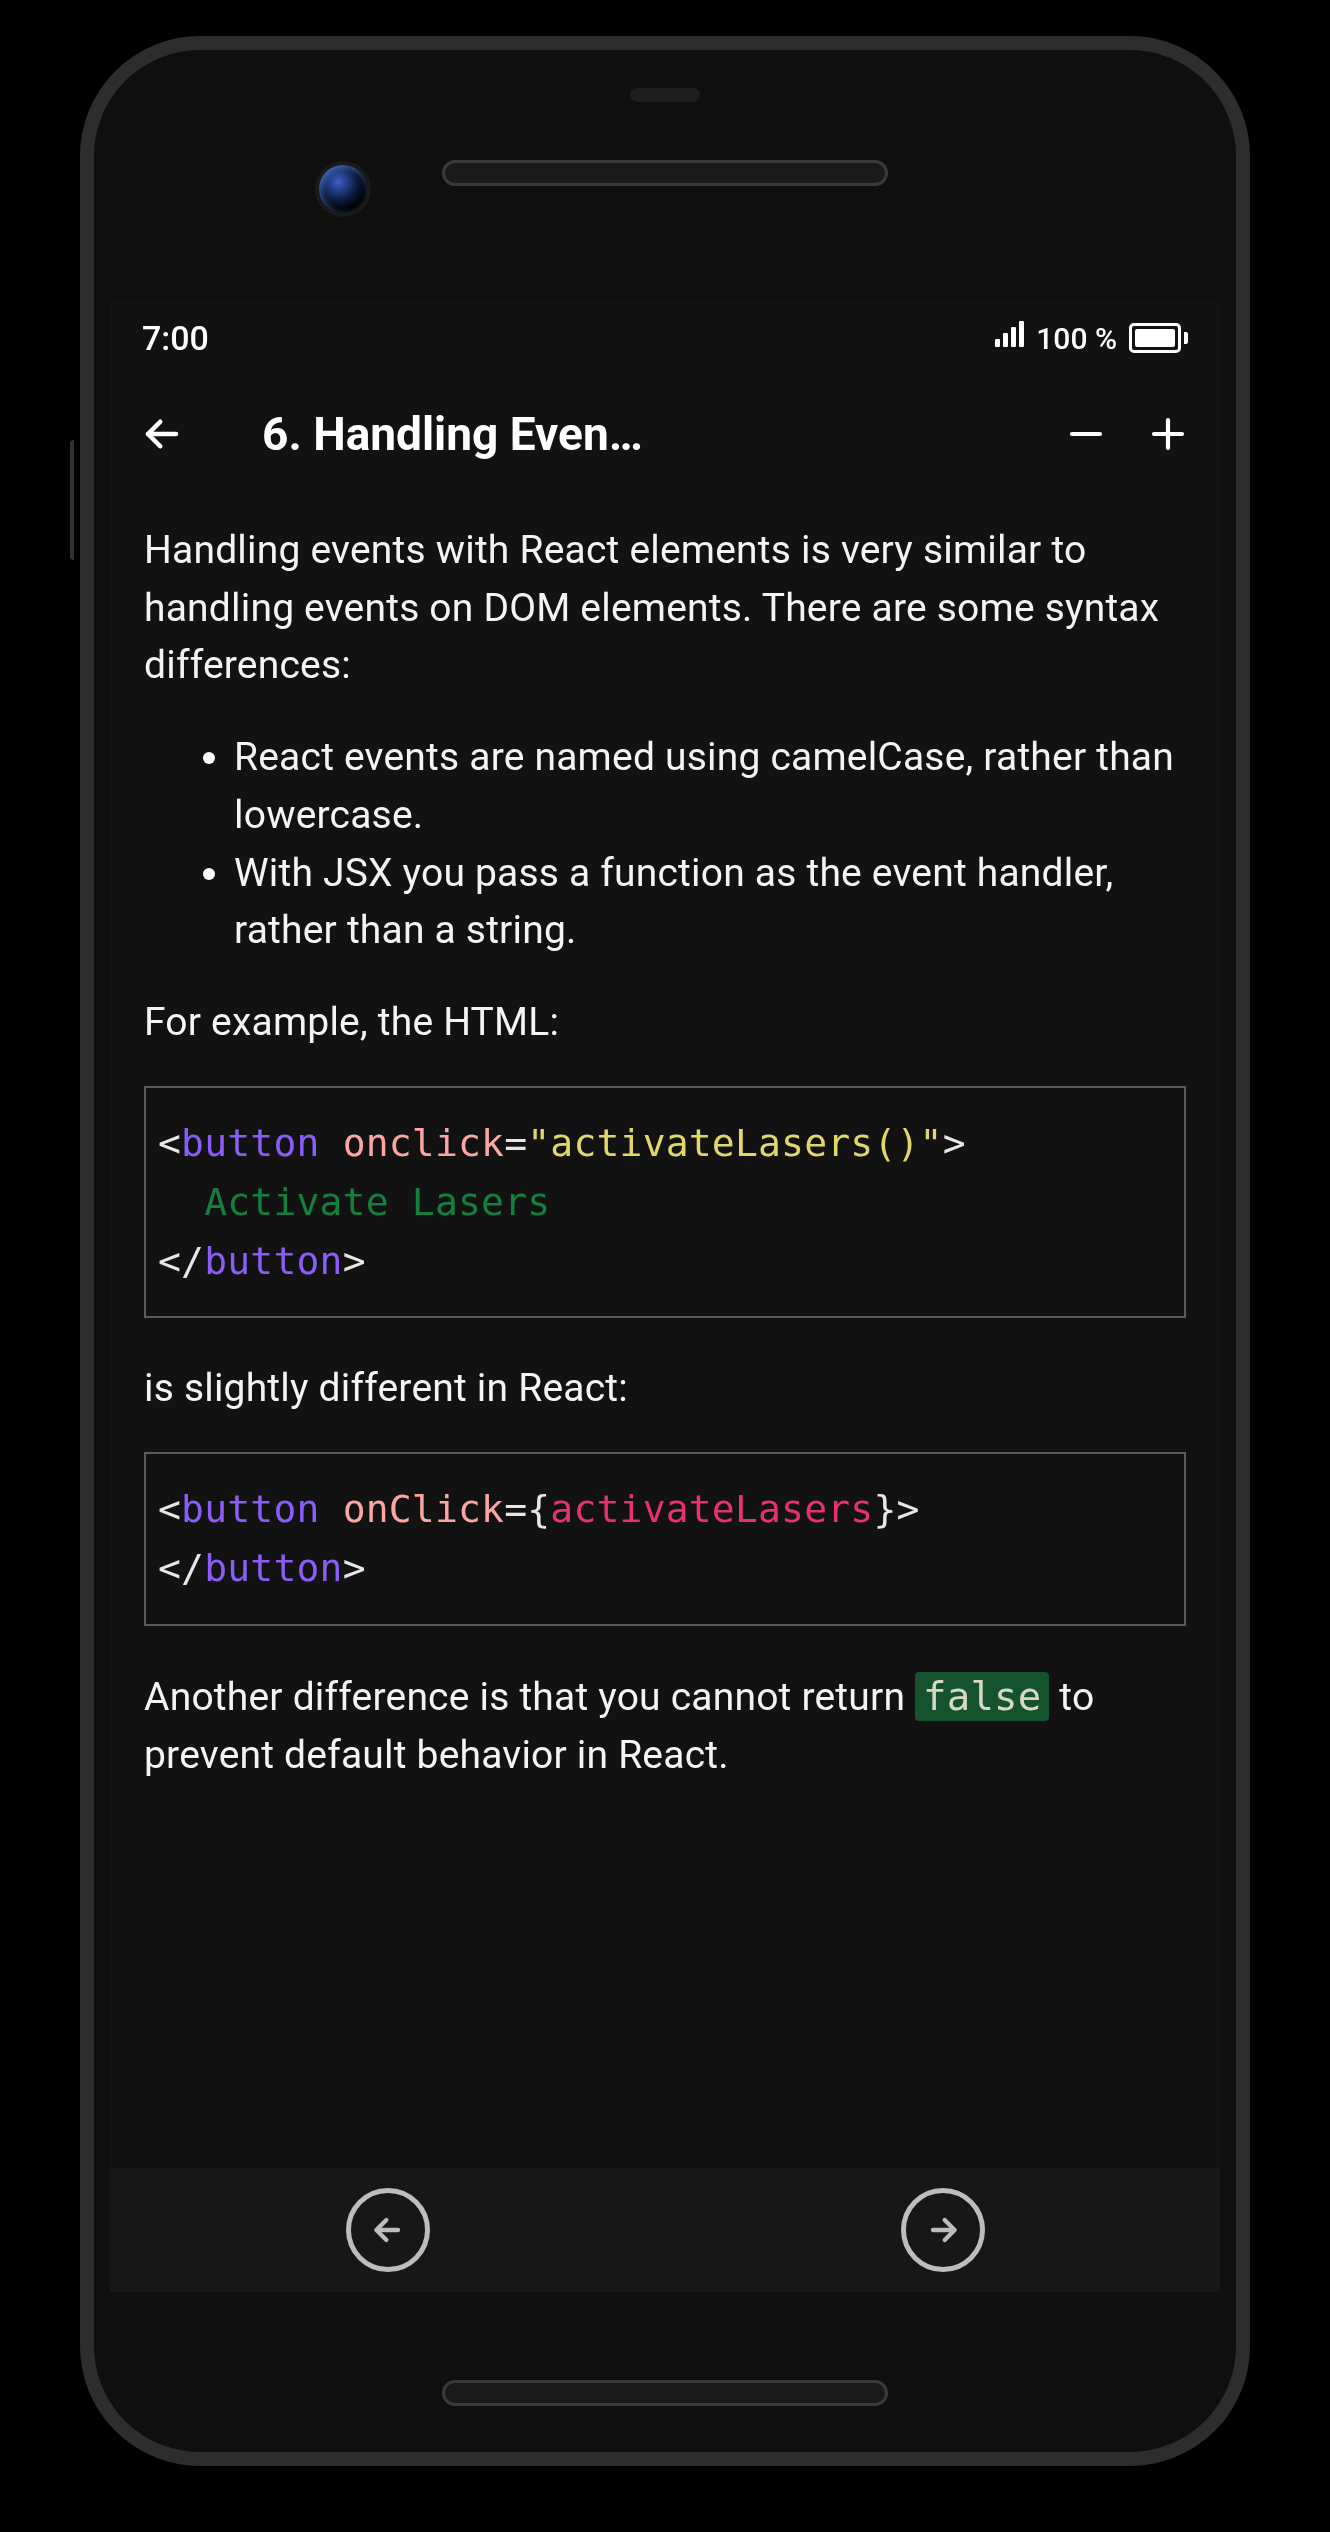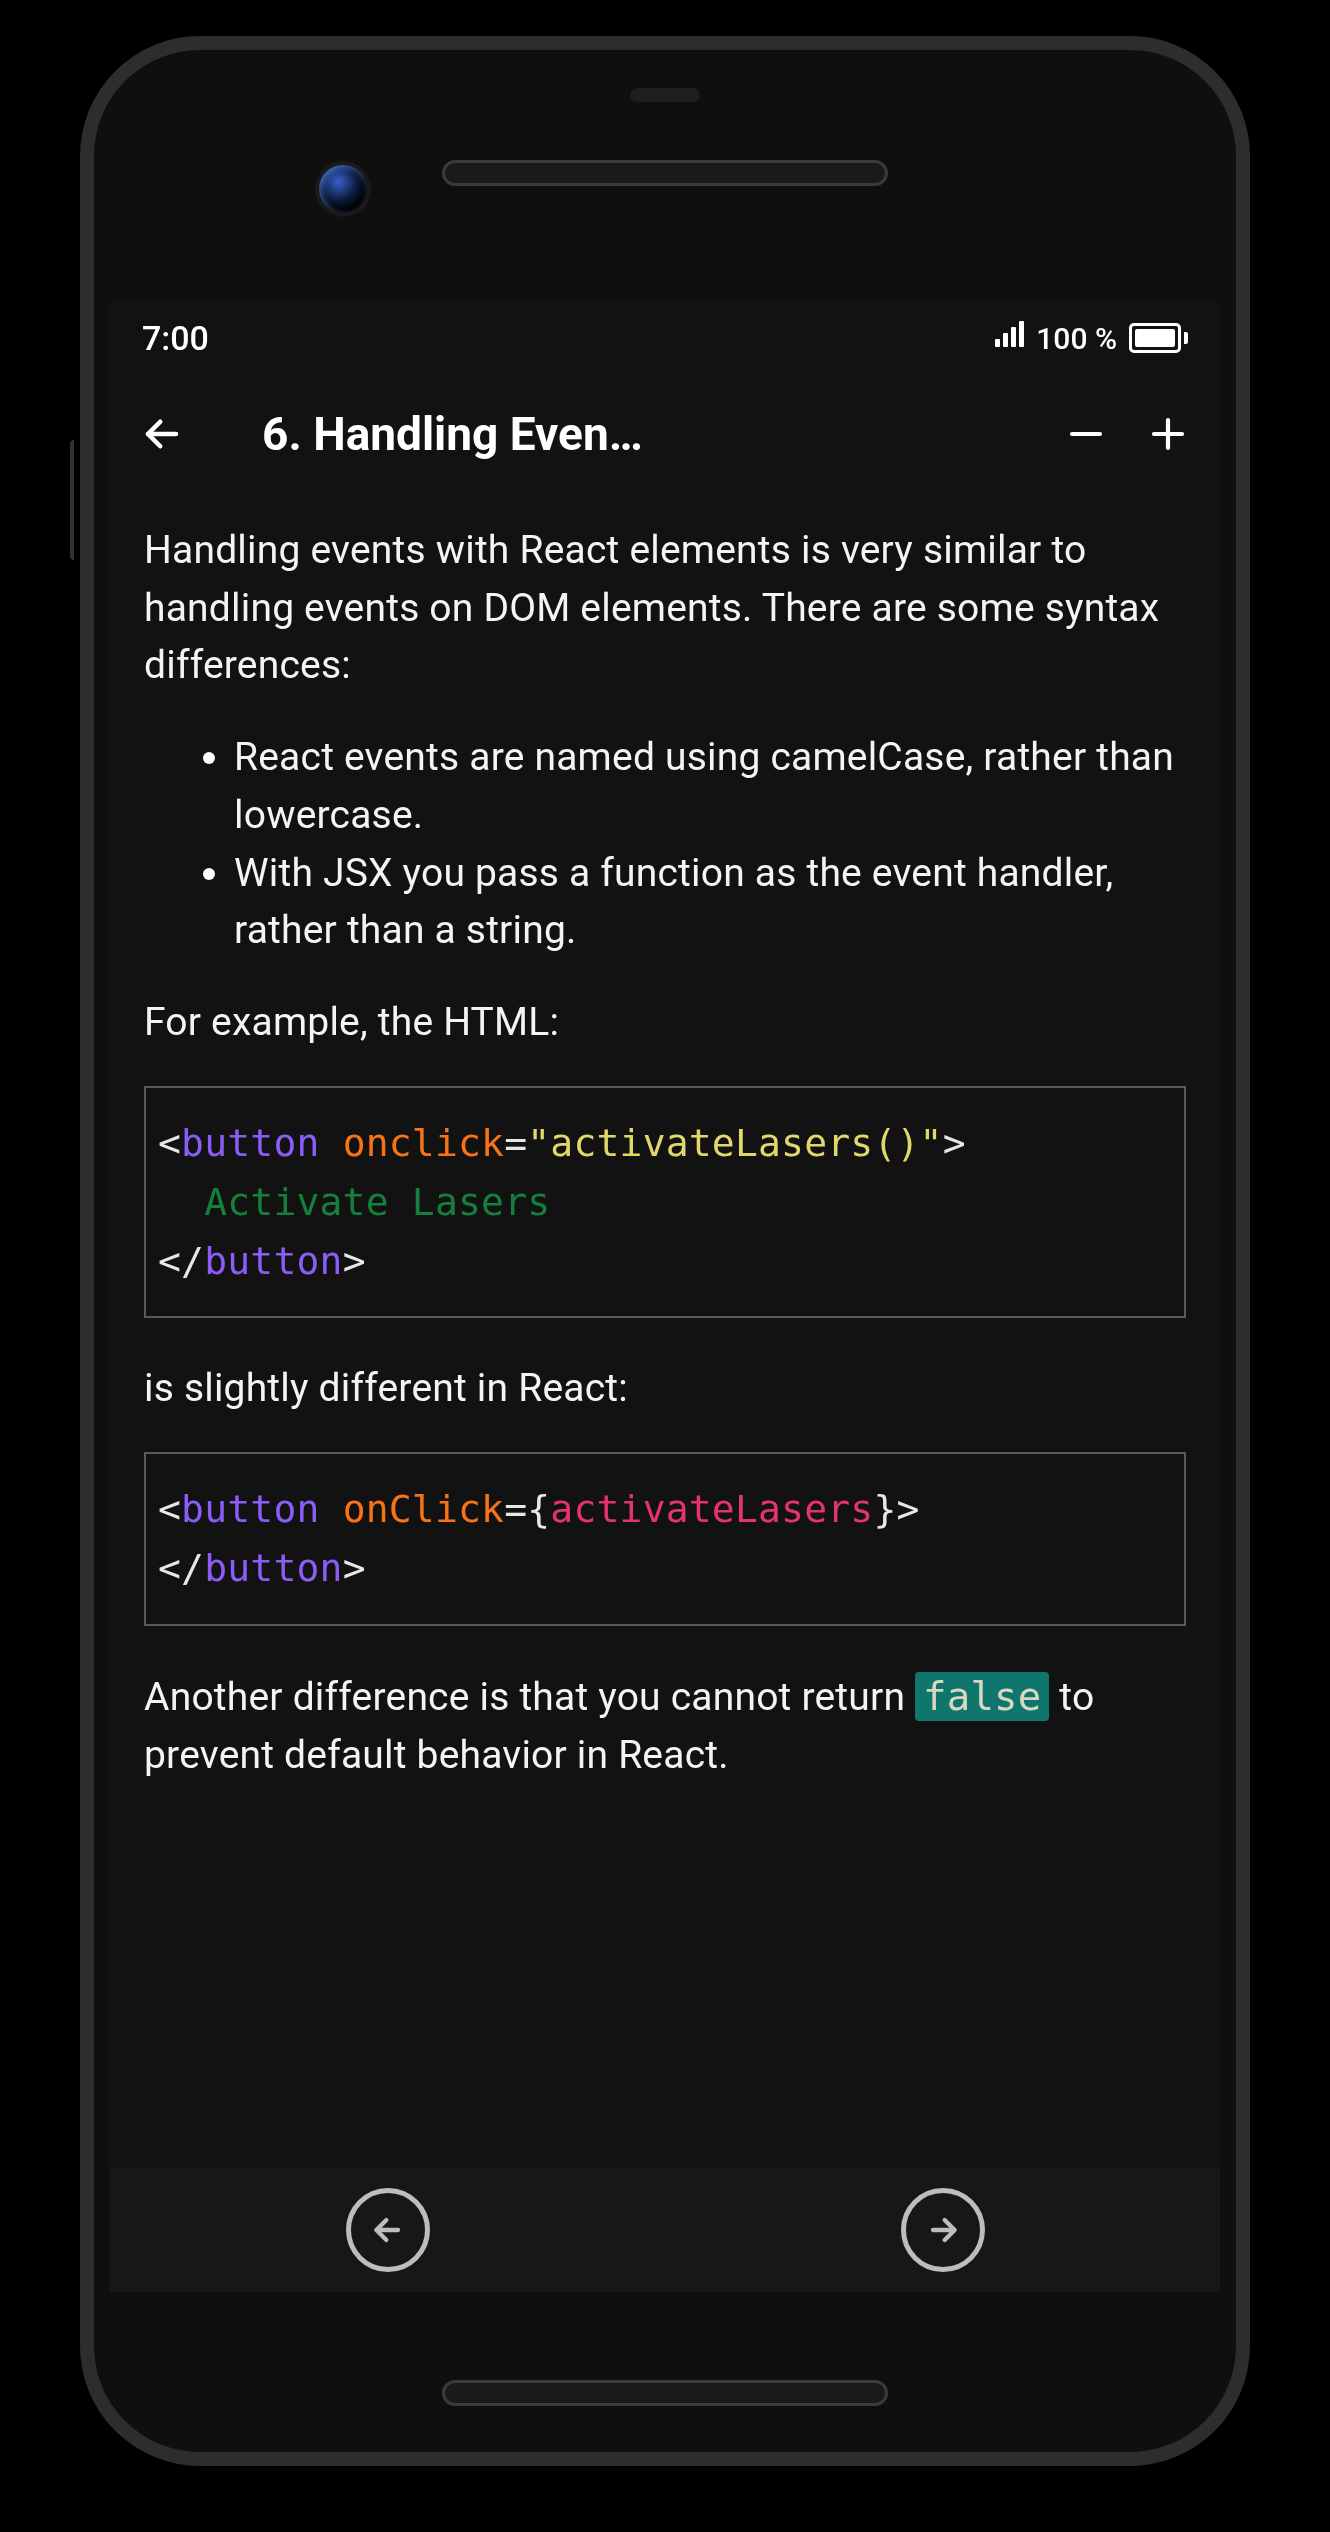--- a/index.html
+++ b/index.html
@@ -91,28 +91,28 @@
     padding:26px 12px 26px 12px;
     margin:0 0 42px 0;
     font-family:"SFMono-Regular",Menlo,Consolas,monospace;
     font-size:38px; line-height:1.55;
     white-space:pre;
     overflow:hidden;
     color:#e7e7e7;
   }
   .t-punc   {color:#e7e7e7;}
   .t-tag    {color:#8b5cf6;}
-  .t-attr   {color:#f97316;}
+  .t-attr   {color:#fca5a5;}
   .t-str    {color:#e2d76a;}
   .t-brace  {color:#e7e7e7;}
   .t-var    {color:#e53270;}
   .t-txt    {color:#15803d;}
   .inline-code{
     font-family:"SFMono-Regular",Menlo,Consolas,monospace;
-    background:#0f766e; padding:2px 8px; border-radius:4px;
+    background:#14532d; padding:2px 8px; border-radius:4px;
     color:#d8d8c0;
   }
   
   .bottomnav{
     position:absolute; left:0; right:0; bottom:0; height:124px;
     background:#171717;
     display:flex; align-items:center; justify-content:space-around;
   }
   .navbtn{
     width:74px;height:74px;border:5px solid #bdbdbd;border-radius:50%;

